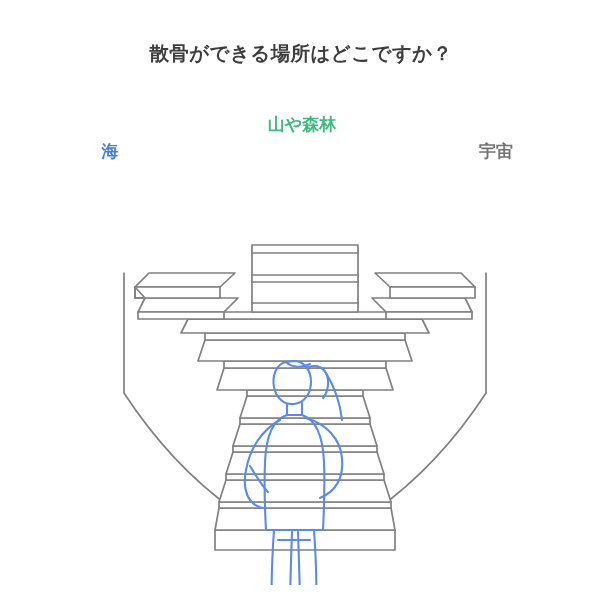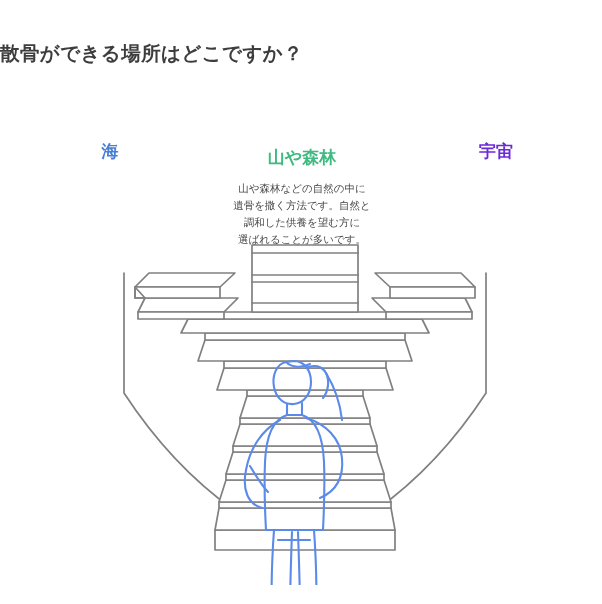--- a/index.html
+++ b/index.html
@@ -22,20 +22,21 @@
     height: 604px;
     background: #ffffff;
   }
 
   
   .title {
     position: absolute;
     top: 42px;
     left: 0;
     width: 602px;
+    text-align: center;
     font-size: 19.5px;
     font-weight: bold;
     letter-spacing: 0.4px;
     color: #3d3d3d;
     line-height: 1.2;
   }
 
   
   .col {
     position: absolute;
@@ -59,21 +60,21 @@
     top: 142px;
     width: 200px;
   }
   .col-sea .col-heading { color: #4a7fd4; }
 
   .col-mountain {
     left: 202px;
     top: 115px;
     width: 200px;
   }
-  .col-mountain .col-heading { color: #3fba80; margin-top: 33px; }
+  .col-mountain .col-heading { color: #3fba80; }
 
   .col-space {
     left: 396px;
     top: 142px;
     width: 200px;
   }
   .col-space .col-heading { color: #7c6ef0; }
 
   
   .illustration {
@@ -95,28 +96,24 @@
 <div id="page">
 
   <div class="title">散骨ができる場所はどこですか？</div>
 
   <div class="col col-sea">
     <div class="col-heading" style="color: rgb(74, 127, 212);">海</div>
   </div>
 
   <div class="col col-mountain">
     <div class="col-heading" style="color: rgb(63, 186, 128);">山や森林</div>
-    <div class="col-body">山や森林などの自然の中に
-遺骨を撒く方法です。自然と
-調和した供養を望む方に
-選ばれることが多いです。</div>
   </div>
 
   <div class="col col-space">
-    <div class="col-heading" style="color: #6d28d9;">宇宙</div>
+    <div class="col-heading" style="color: #737373;">宇宙</div>
   </div>
 
   <div class="illustration">
     <svg viewBox="0 0 430 345" xmlns="http://www.w3.org/2000/svg">
       <g id="structure" fill="#ffffff" stroke="#808080" stroke-width="1.7" stroke-linejoin="round" stroke-linecap="round">
 
         <path d="M34 33 L34 153 C62 196 100 240 150 272 L150 300 L34 300 Z" fill="#ffffff" stroke="none"></path>
         <path d="M34 33 L34 153 C64 199 105 245 157 279" fill="none" stroke="#808080"></path>
 
         <path d="M396 33 L396 153 C366 199 325 245 273 279" fill="none" stroke="#808080"></path>

